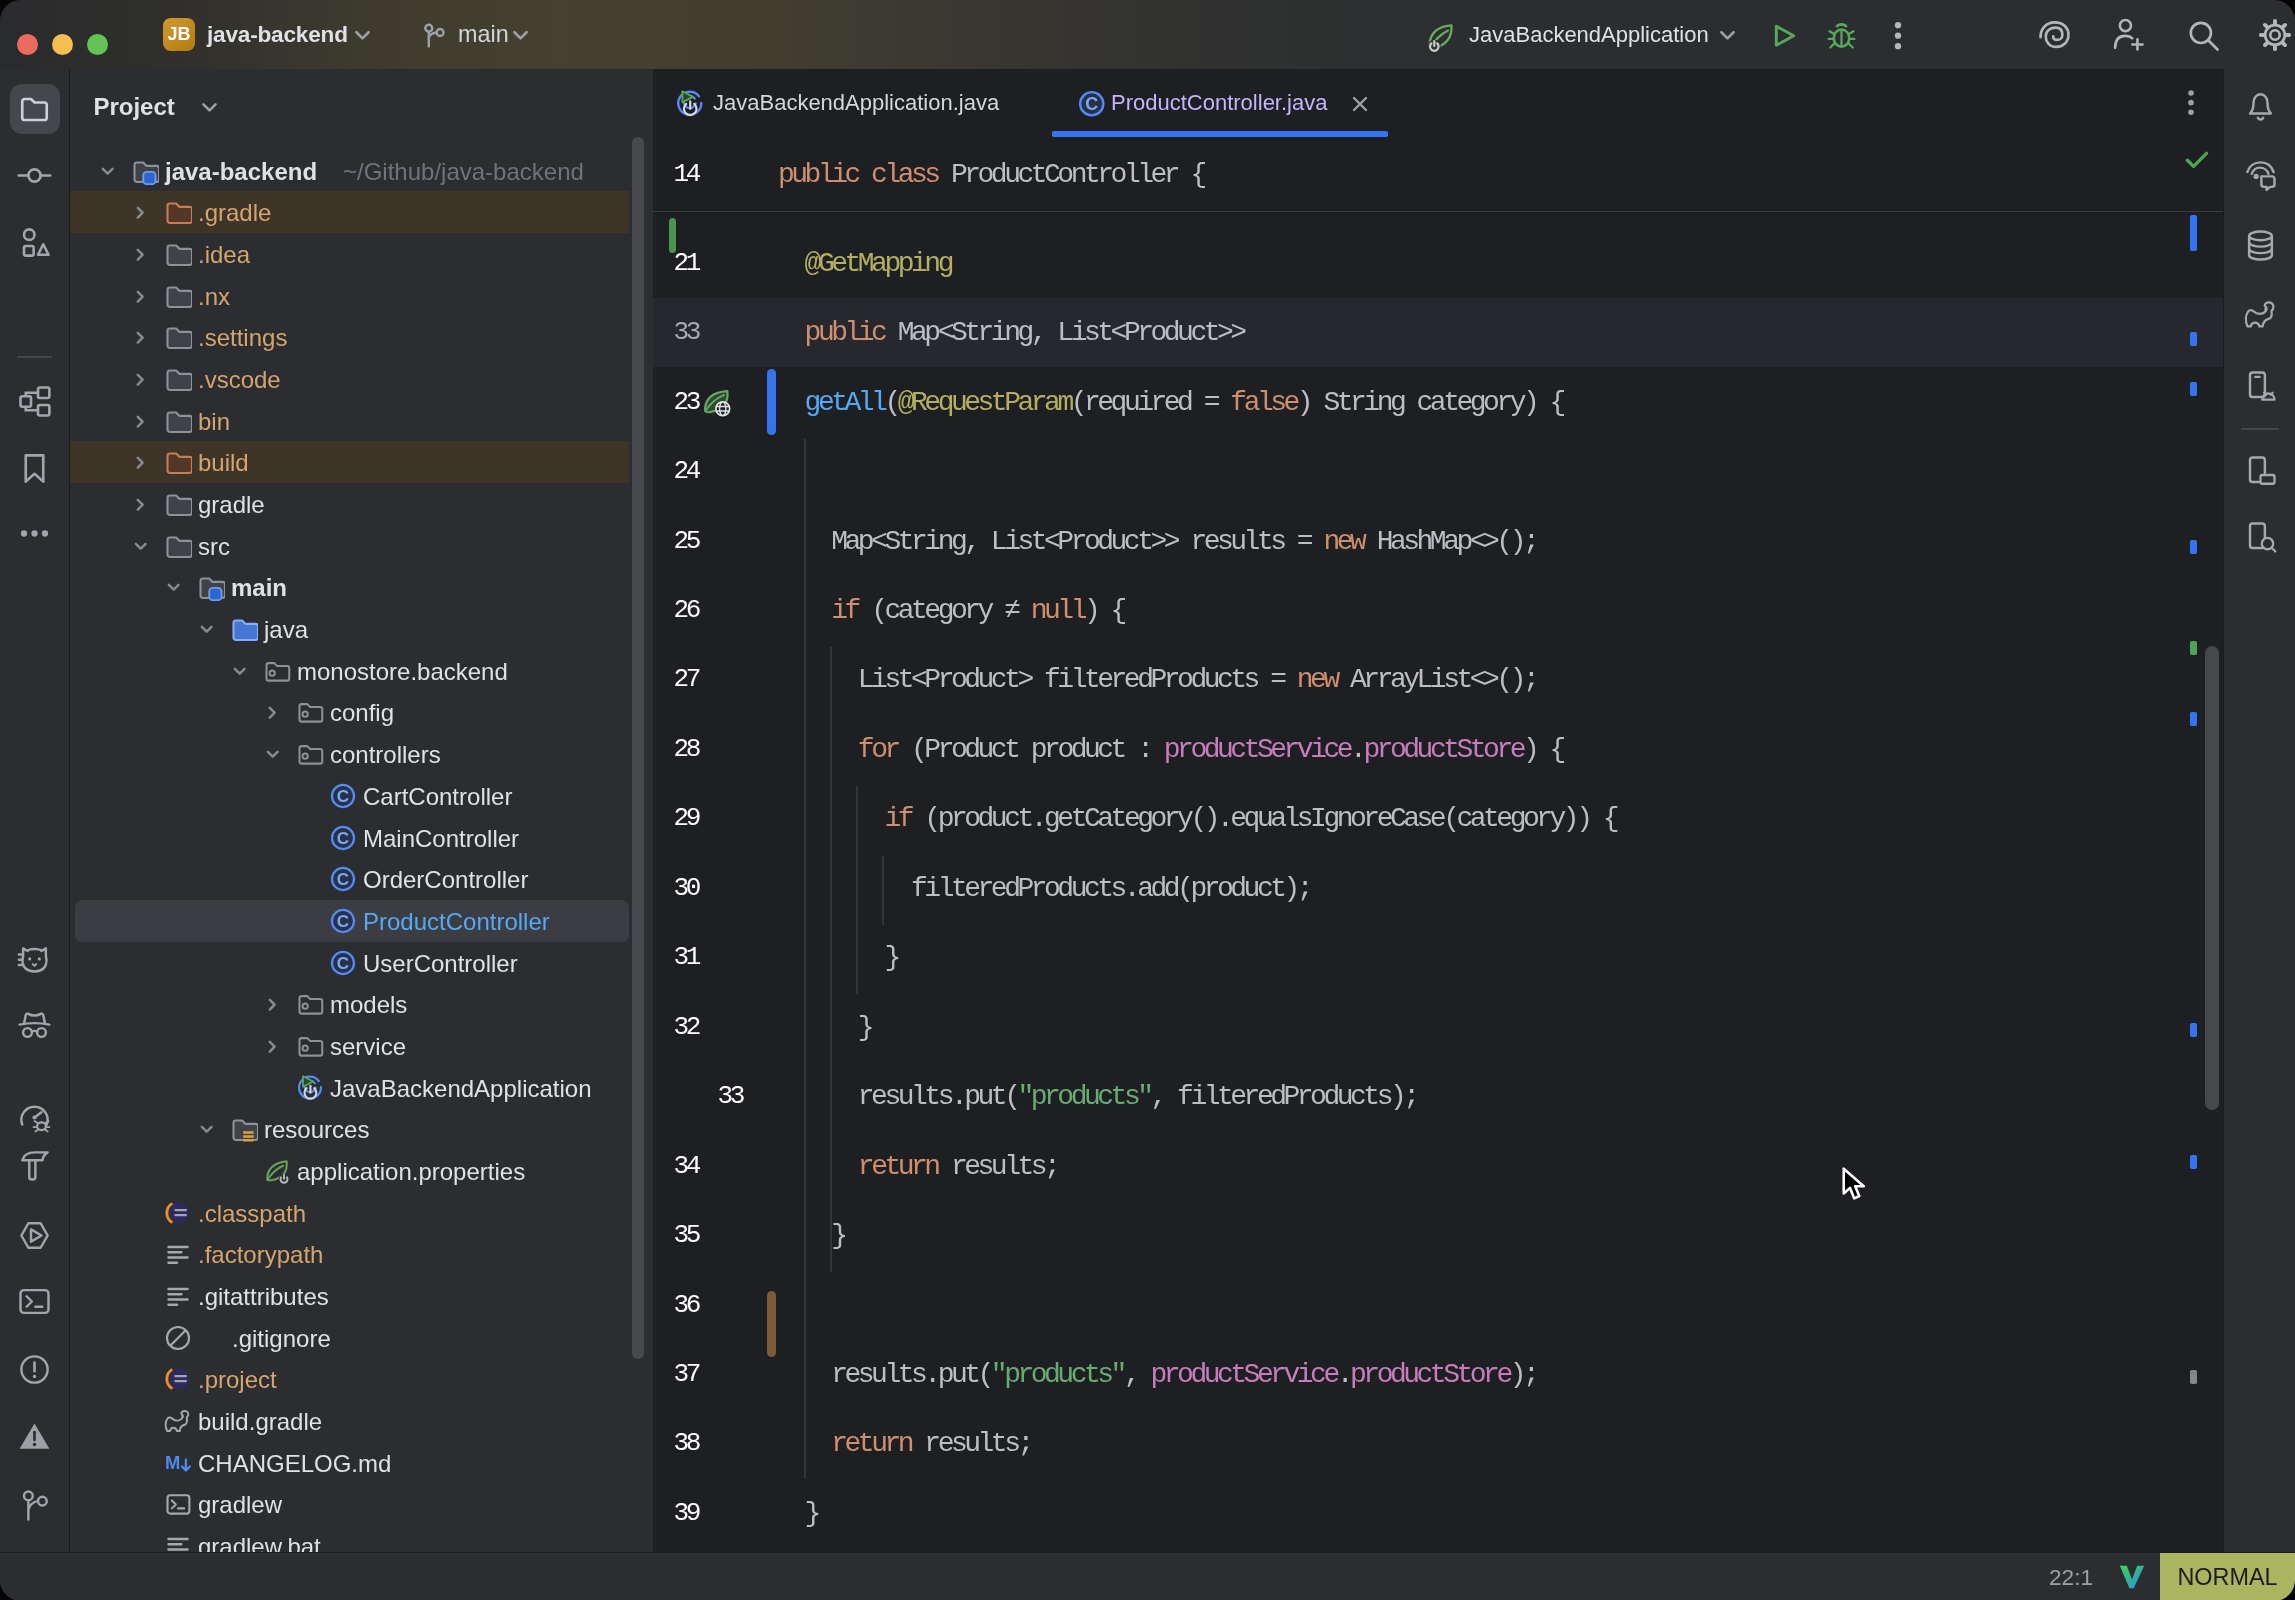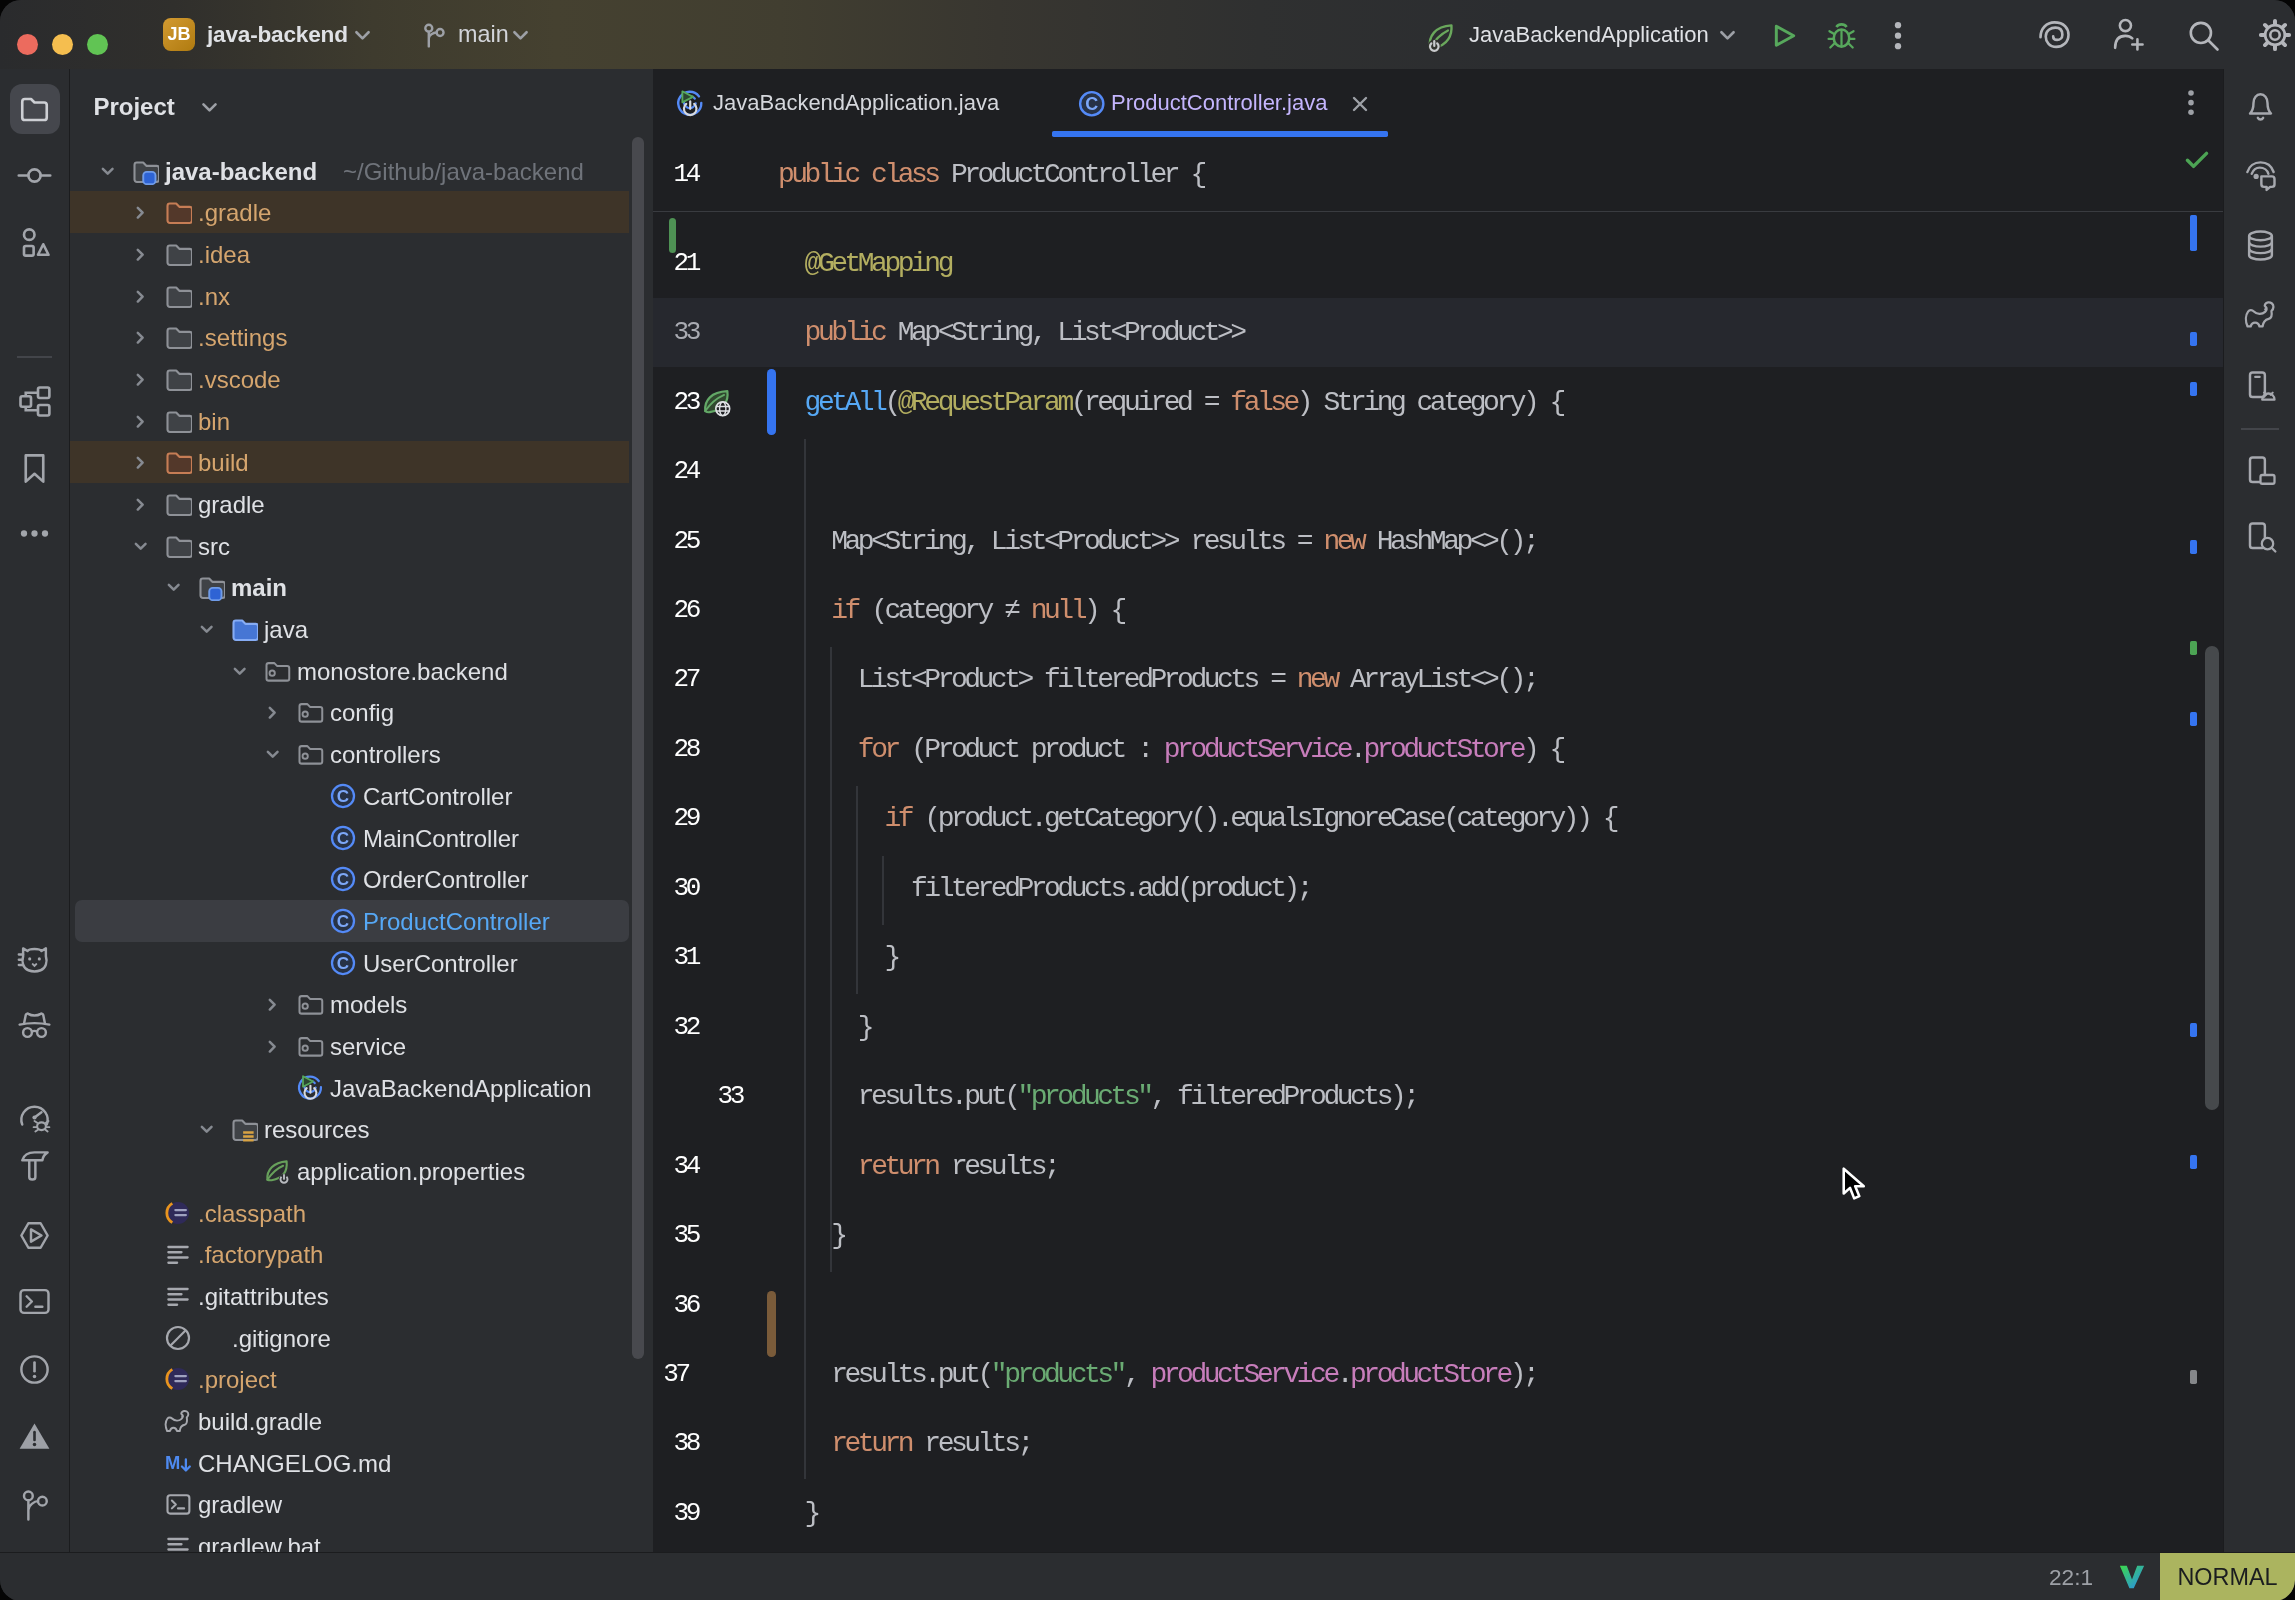--- a/index.html
+++ b/index.html
@@ -567,21 +567,21 @@
         <pre class="cl" style="top:854px;">        }</pre>
         <pre class="ln" style="top:924px;">32</pre>
         <pre class="cl" style="top:924px;">      }</pre>
         <pre class="ln" style="top:993px;padding-left:44px;">33</pre>
         <pre class="cl" style="top:993px;">      results.put(<span class="s">"products"</span>, filteredProducts);</pre>
         <pre class="ln" style="top:1063px;">34</pre>
         <pre class="cl" style="top:1063px;">      <span class="o">return</span> results;</pre>
         <pre class="ln" style="top:1132px;">35</pre>
         <pre class="cl" style="top:1132px;">    }</pre>
         <pre class="ln" style="top:1202px;">36</pre>
-        <pre class="ln" style="top:1271px;text-align:center;">37</pre>
+        <pre class="ln" style="top:1271px;">37</pre>
         <pre class="cl" style="top:1271px;">    results.put(<span class="s">"products"</span>, <span class="f">productService</span>.<span class="f">productStore</span>);</pre>
         <pre class="ln" style="top:1340px;">38</pre>
         <pre class="cl" style="top:1340px;">    <span class="o">return</span> results;</pre>
         <pre class="ln" style="top:1410px;">39</pre>
         <pre class="cl" style="top:1410px;">  }</pre>
       </div>
   <div id="gutter">
   <div class="abs" style="left:15.6px;top:149px;width:7px;height:35px;background:#4e9154;border-radius:3.5px;"></div>
   <div class="abs" style="left:114px;top:300px;width:8.7px;height:66px;background:#3574F0;border-radius:4.3px;"></div>
   <div class="abs" style="left:114px;top:1222px;width:8.7px;height:66px;background:#7a5b3a;border-radius:4.3px;"></div>

